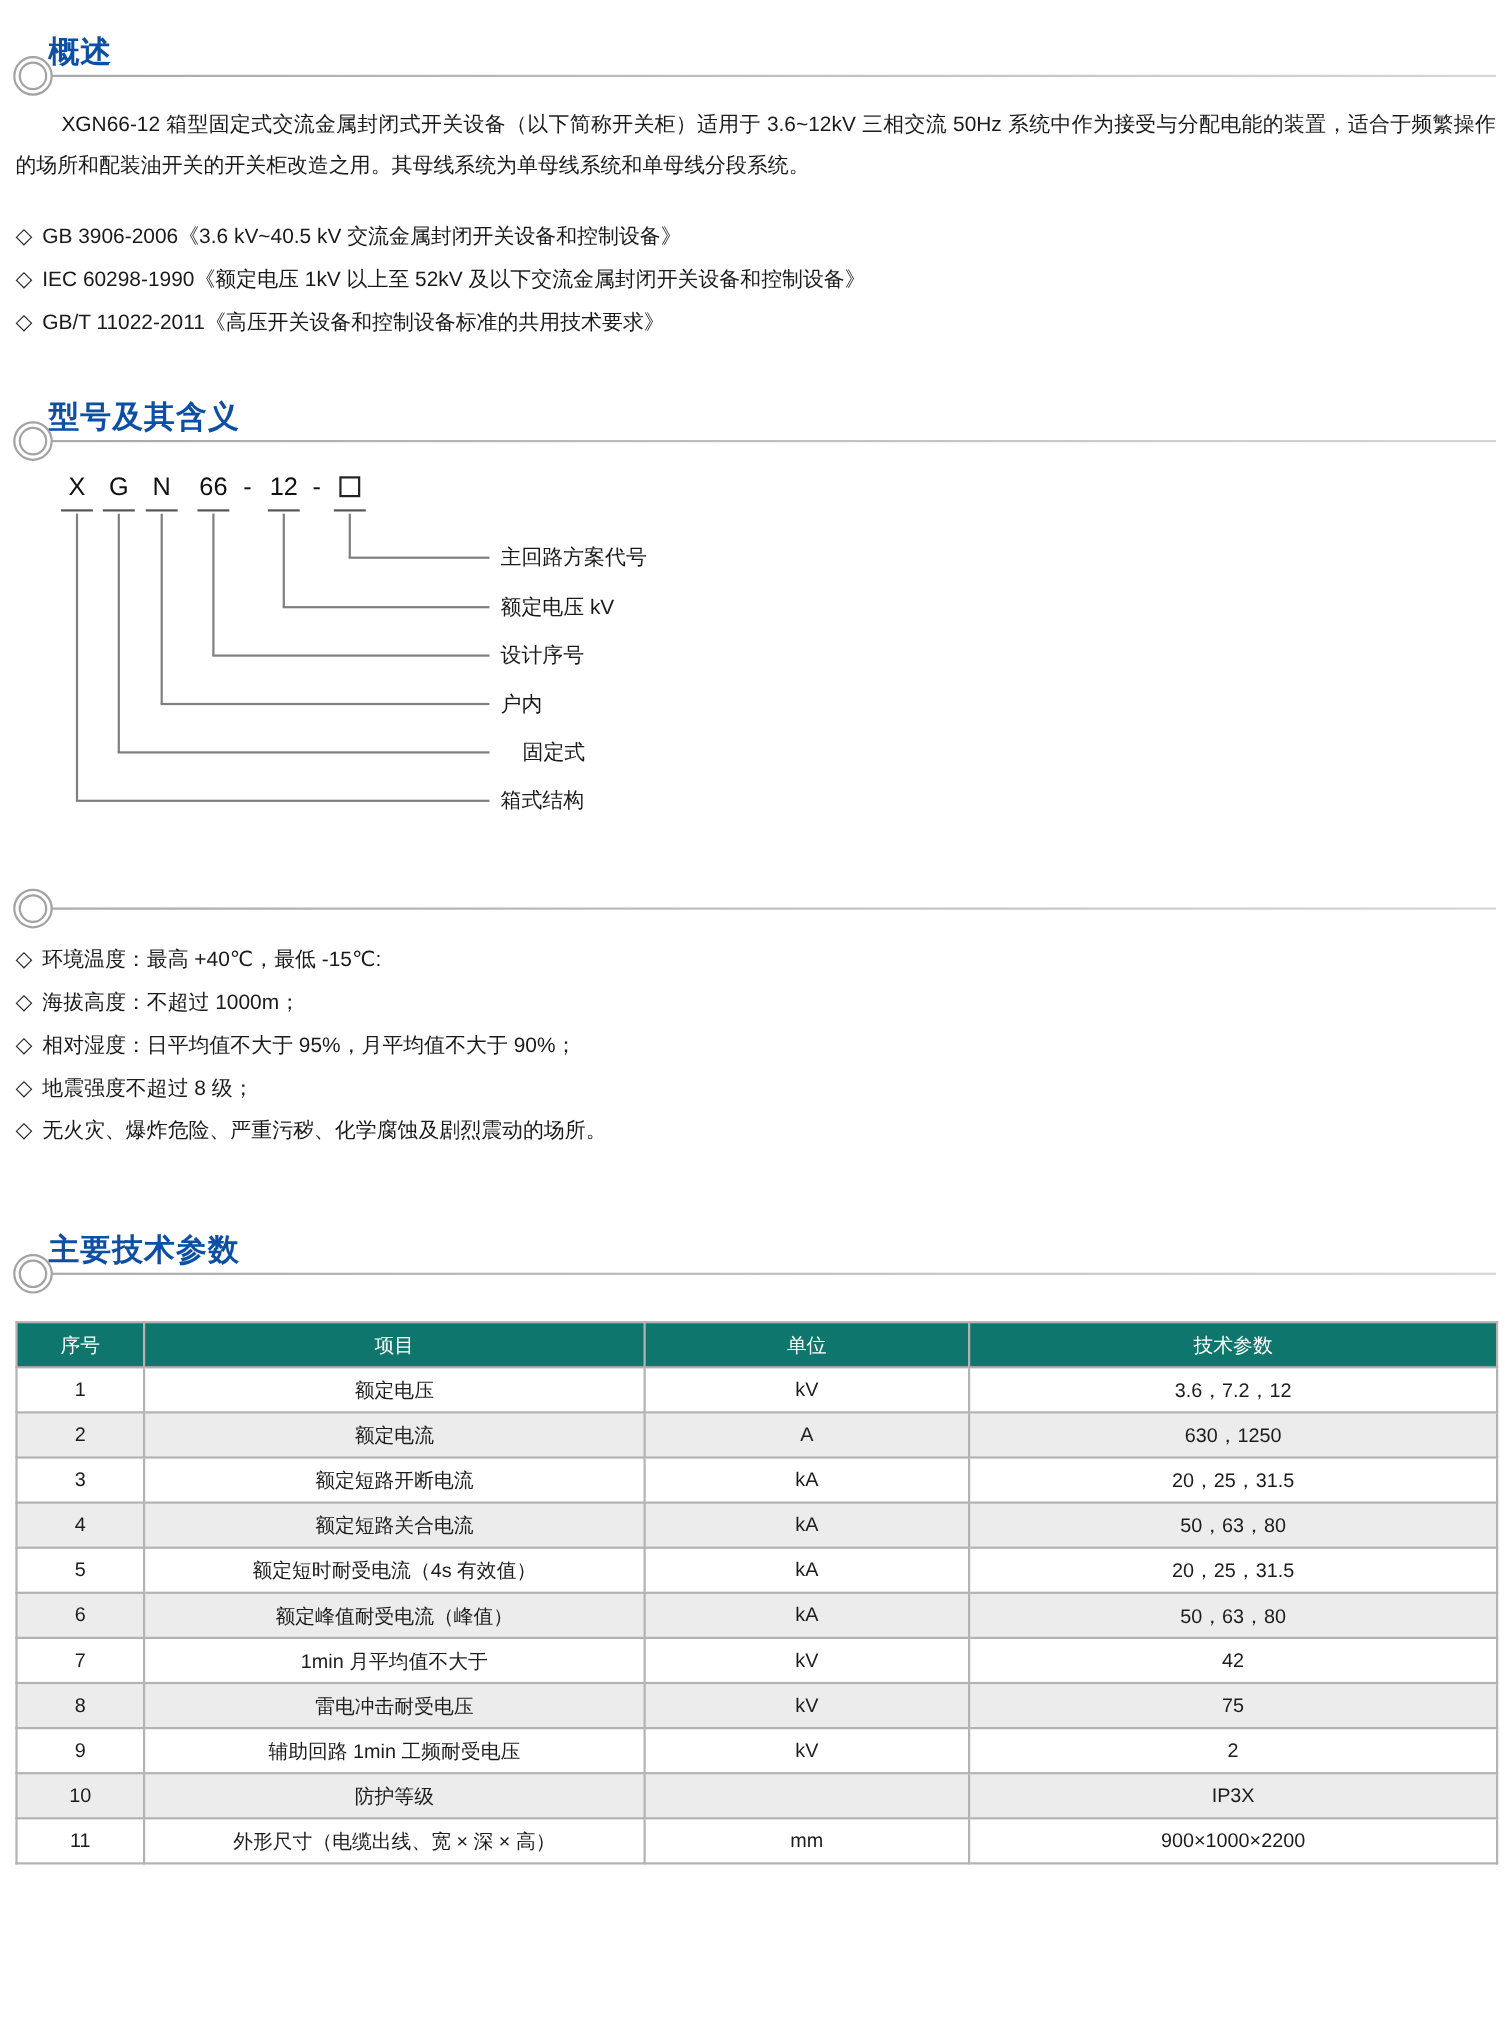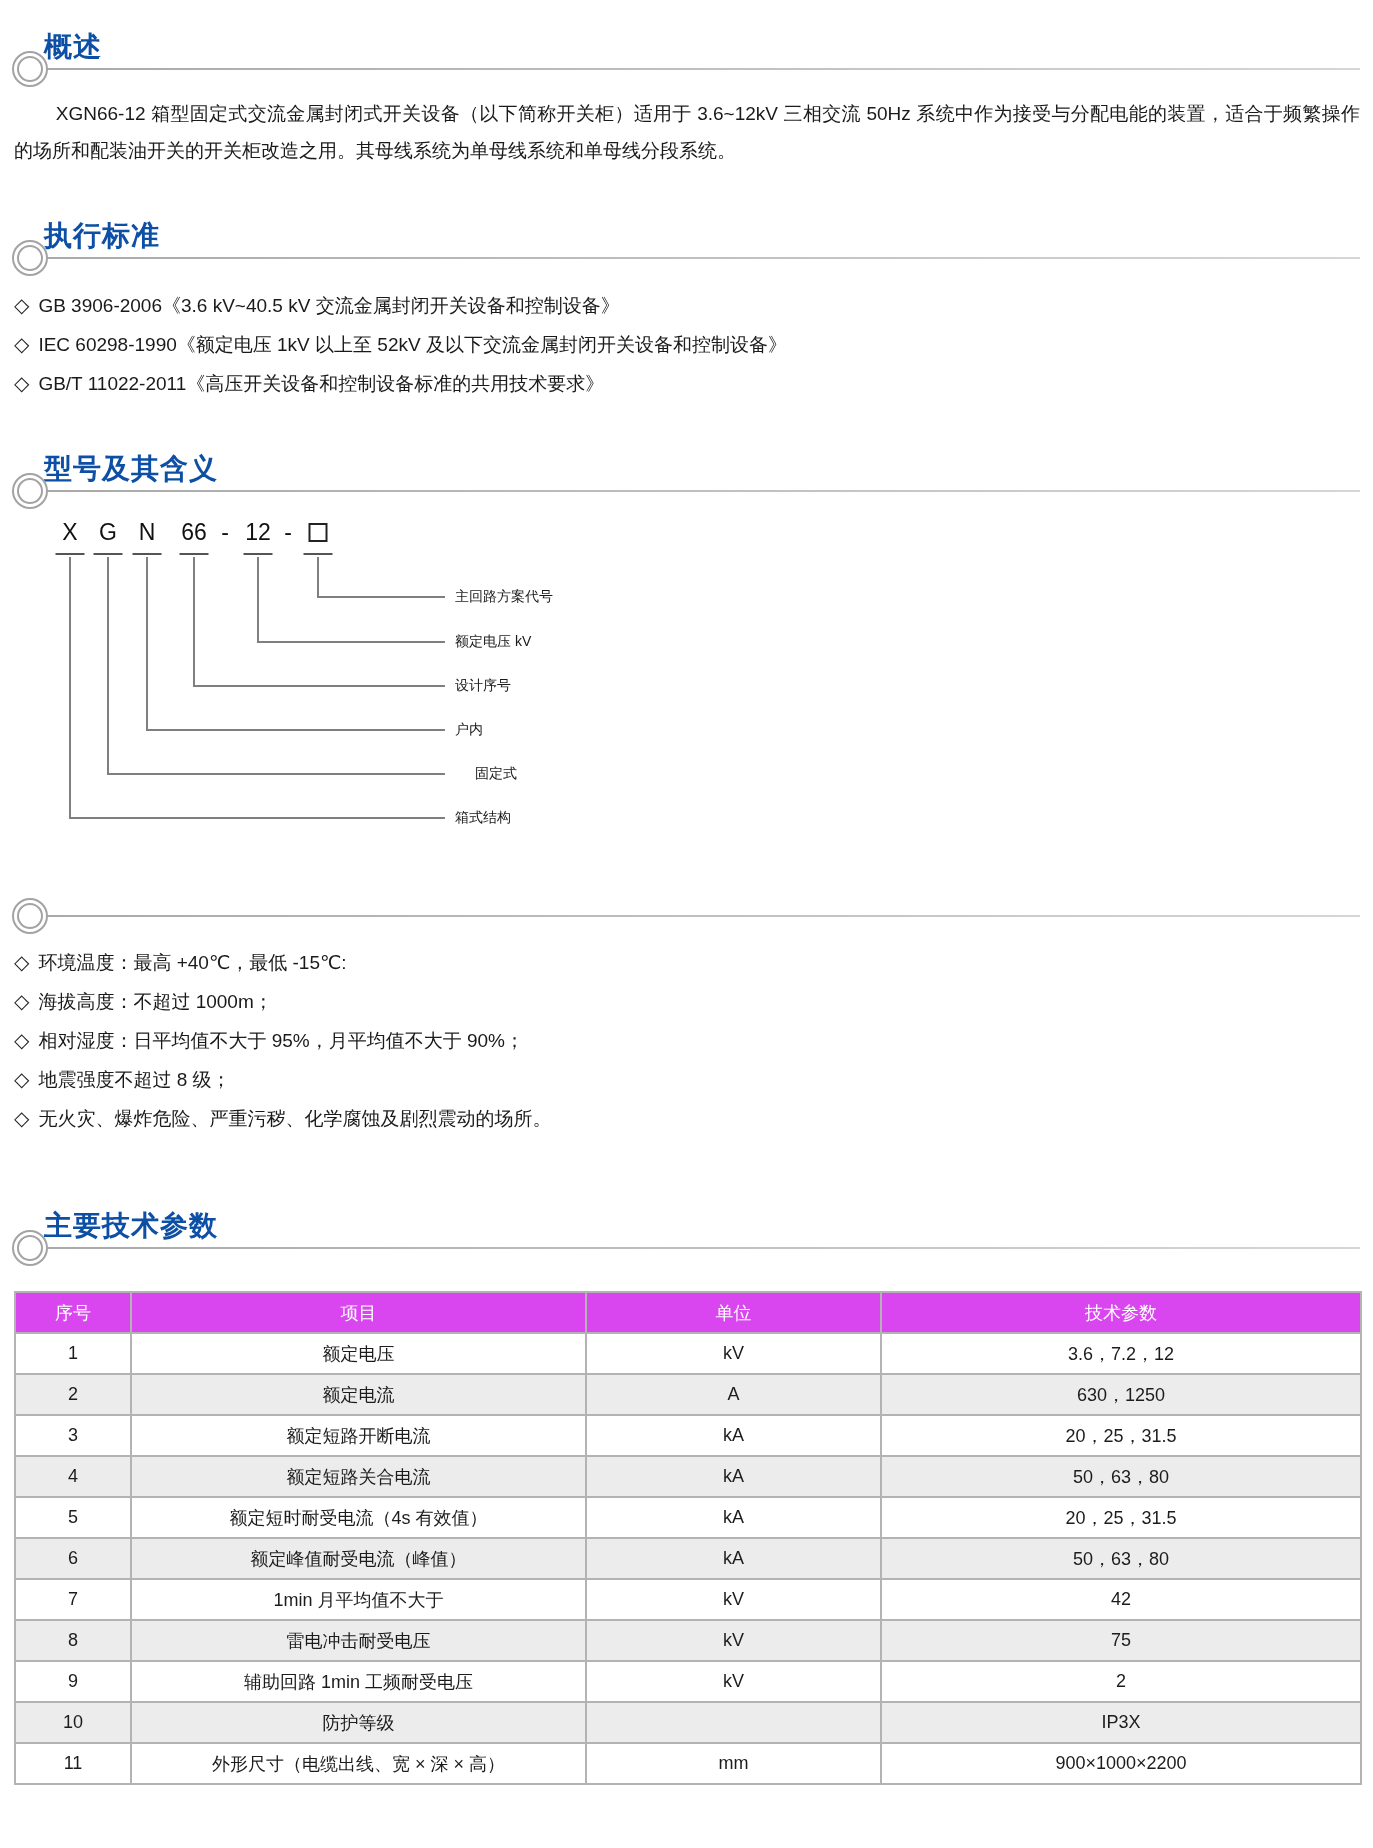--- a/index.html
+++ b/index.html
@@ -64,34 +64,34 @@
     width:19px; height:19px; border:2px solid #222; background:#fff;
   }
   .underbar {
     position:absolute; top:37px; transform:translateX(-50%);
     width:29px; height:2px; background:#555;
   }
   .vline { position:absolute; top:41px; width:2px; background:#7f7f7f; }
   .hline { position:absolute; height:2px; background:#7f7f7f; }
   .dlabel {
     position:absolute; left:441px; transform:translateY(-50%);
-    font-size:14px; color:#1a1a1a; white-space:nowrap;
+    font-size:19px; color:#1a1a1a; white-space:nowrap;
   }
 
   
   .params-table {
     width:1346px; margin-top:42px; border-collapse:collapse;
     font-size:18px; table-layout:fixed;
   }
   .params-table th, .params-table td {
     border:2px solid #b3b3b3; text-align:center; vertical-align:middle;
     height:41px; padding:0 6px;
   }
   .params-table th {
-    background:#d946ef; color:#ffffff; font-weight:normal;
+    background:#0f766e; color:#ffffff; font-weight:normal;
     border-color:#b3b3b3;
   }
   .params-table tbody tr:nth-child(even) td { background:#ececec; }
   .params-table tbody tr:nth-child(odd)  td { background:#ffffff; }
   .col-no   { width:116px; }
   .col-item { width:455px; }
   .col-unit { width:295px; }
   .col-val  { width:480px; }
 </style>
 </head>
@@ -103,26 +103,20 @@
     <header class="sec-head">
       <h2 class="sec-title">概述</h2>
       <div class="sec-rule">
         <span class="ring"></span>
       </div>
     </header>
     <p class="para">XGN66-12 箱型固定式交流金属封闭式开关设备（以下简称开关柜）适用于 3.6~12kV 三相交流 50Hz 系统中作为接受与分配电能的装置，适合于频繁操作的场所和配装油开关的开关柜改造之用。其母线系统为单母线系统和单母线分段系统。</p>
   </section>
 
   <section id="sec-standards">
-    <header class="sec-head">
-      <h2 class="sec-title">执行标准</h2>
-      <div class="sec-rule">
-        <span class="ring"></span>
-      </div>
-    </header>
     <ul id="standards-list" class="diamond-list">
         <li><span class="diamond">◇</span><span>GB 3906-2006《3.6 kV~40.5 kV 交流金属封闭开关设备和控制设备》</span></li>
         <li><span class="diamond">◇</span><span>IEC 60298-1990《额定电压 1kV 以上至 52kV 及以下交流金属封闭开关设备和控制设备》</span></li>
         <li><span class="diamond">◇</span><span>GB/T 11022-2011《高压开关设备和控制设备标准的共用技术要求》</span></li>
       </ul>
   </section>
 
   <section id="sec-model">
     <header class="sec-head">
       <h2 class="sec-title">型号及其含义</h2>

